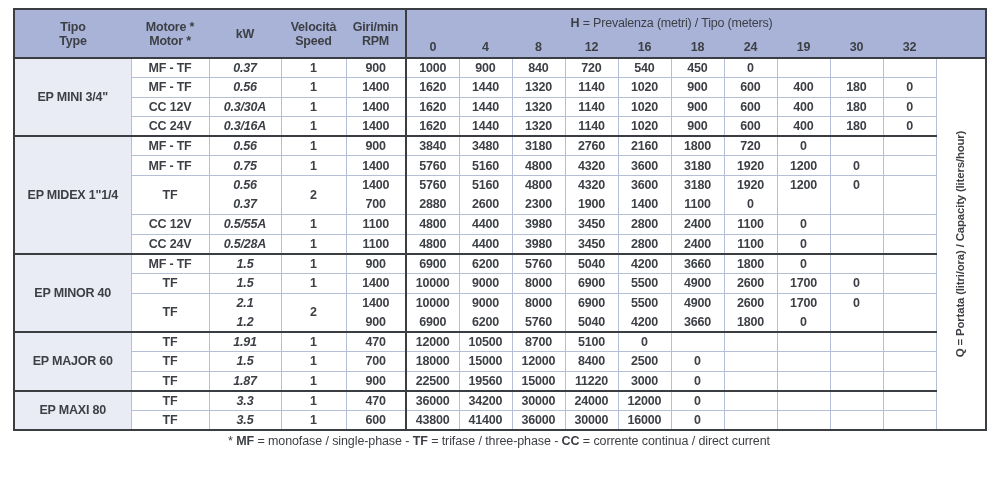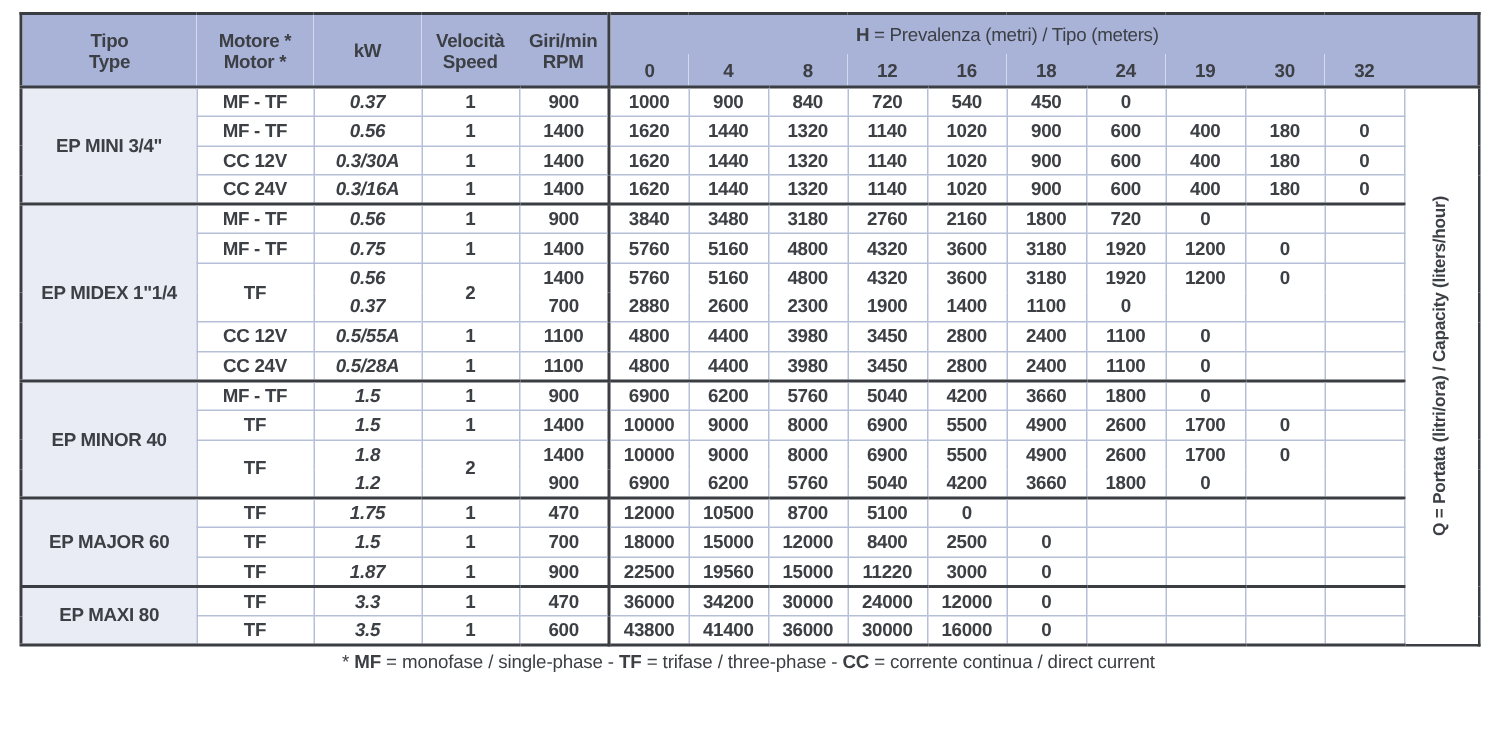--- a/index.html
+++ b/index.html
@@ -295,21 +295,21 @@
           <td class="val bb-light">6900</td>
           <td class="val bb-light">5500</td>
           <td class="val bb-light">4900</td>
           <td class="val bb-light">2600</td>
           <td class="val bb-light">1700</td>
           <td class="val bb-light">0</td>
           <td class="val bb-light"></td>
         </tr>
         <tr>
           <td class="motor bb-dark" rowspan="2">TF</td>
-          <td class="kw bb-none">1.8</td>
+          <td class="kw bb-none">2.1</td>
           <td class="speed bb-dark" rowspan="2">2</td>
           <td class="rpm bb-none">1400</td>
           <td class="val bb-none">10000</td>
           <td class="val bb-none">9000</td>
           <td class="val bb-none">8000</td>
           <td class="val bb-none">6900</td>
           <td class="val bb-none">5500</td>
           <td class="val bb-none">4900</td>
           <td class="val bb-none">2600</td>
           <td class="val bb-none">1700</td>
@@ -326,21 +326,21 @@
           <td class="val bb-dark">4200</td>
           <td class="val bb-dark">3660</td>
           <td class="val bb-dark">1800</td>
           <td class="val bb-dark">0</td>
           <td class="val bb-dark"></td>
           <td class="val bb-dark"></td>
         </tr>
         <tr>
           <td class="tipo bb-dark" rowspan="3">EP MAJOR 60</td>
           <td class="motor bb-light">TF</td>
-          <td class="kw bb-light">1.75</td>
+          <td class="kw bb-light">1.91</td>
           <td class="speed bb-light">1</td>
           <td class="rpm bb-light">470</td>
           <td class="val bb-light">12000</td>
           <td class="val bb-light">10500</td>
           <td class="val bb-light">8700</td>
           <td class="val bb-light">5100</td>
           <td class="val bb-light">0</td>
           <td class="val bb-light"></td>
           <td class="val bb-light"></td>
           <td class="val bb-light"></td>

